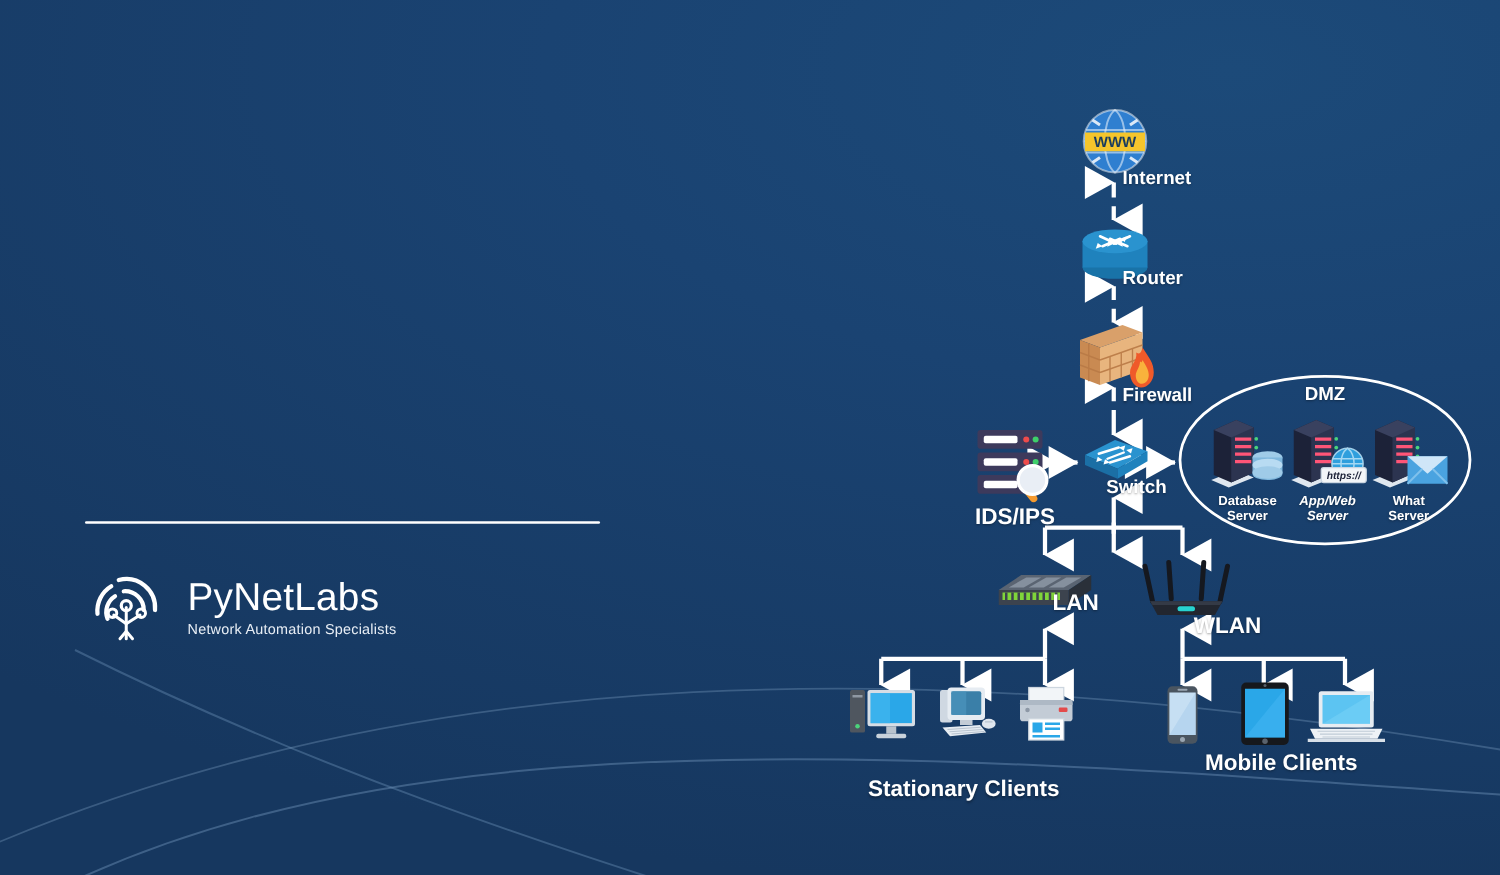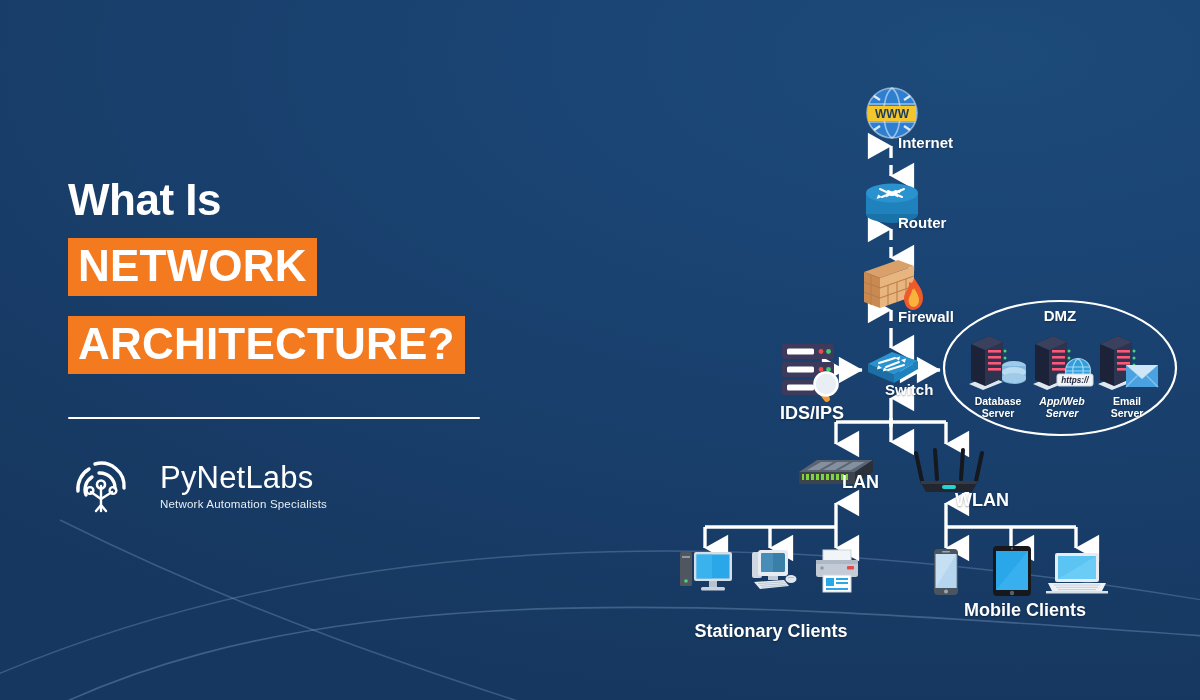--- a/index.html
+++ b/index.html
@@ -27,21 +27,21 @@
     font-size:44px;font-weight:bold;letter-spacing:0.2px;
     padding:6px 10px 8px 10px;line-height:1.0;margin:0 0 10px 0;
   }
   .hl-row{margin:0 0 10px 0;}
   .rule{
     position:absolute;left:68px;top:417px;width:412px;height:2px;
     background:#ffffff;border-radius:1px;
   }
 
   
-  .logo{position:absolute;left:70px;top:455px;display:flex;align-items:center;gap:28px;}
+  .logo{position:absolute;left:70px;top:455px;display:flex;align-items:center;gap:18px;}
   .logo-text{display:flex;flex-direction:column;line-height:1;}
   .logo-name{font-size:31px;color:#ffffff;font-weight:500;letter-spacing:.2px;}
   .logo-tag{font-size:11.5px;color:#e8eef5;margin-top:6px;letter-spacing:.2px;text-align:right;}
 
   
   .diagram{position:absolute;left:640px;top:0;width:560px;height:700px;}
   .node{position:absolute;}
   .lbl{
     position:absolute;color:#ffffff;font-weight:bold;white-space:nowrap;
     text-shadow:0 1px 2px rgba(0,0,0,.35);
@@ -56,29 +56,20 @@
 <body>
 
 <div id="stage">
 
   <svg class="bgcurves" width="1200" height="700" viewBox="0 0 1200 700">
     <path d="M -40 760 C 260 560 700 600 1260 640" fill="none" stroke="#6f93b8" stroke-opacity=".45" stroke-width="1.6"></path>
     <path d="M 60 520 C 300 640 520 700 700 760" fill="none" stroke="#6f93b8" stroke-opacity=".40" stroke-width="1.6"></path>
     <path d="M -60 700 C 320 520 760 520 1260 610" fill="none" stroke="#7fa0c2" stroke-opacity=".35" stroke-width="1.4"></path>
   </svg>
 
-  <div class="hero">
-    <div class="hero-line1">What Is</div>
-    <div class="hl-row">
-      <span class="hl">NETWORK</span>
-    </div>
-    <div class="hl-row">
-      <span class="hl">ARCHITECTURE?</span>
-    </div>
-  </div>
   <div class="rule"></div>
 
   <div class="logo">
     <svg width="62" height="62" viewBox="0 0 62 62">
       <g fill="none" stroke="#ffffff" stroke-width="3.4" stroke-linecap="round">
         <path d="M8 36 A23 23 0 0 1 19 14"></path>
         <path d="M25 9 A23 23 0 0 1 54 33"></path>
         <path d="M16 40 A15 15 0 0 1 22 22"></path>
         <path d="M29 18 A15 15 0 0 1 45 33"></path>
       </g>
@@ -340,21 +331,21 @@
           <circle cx="42" cy="31" r="1.5" fill="#4bd37b"></circle>
         </g>
         <g transform="translate(34,27)">
           <path d="M0 4 L32 4 L32 26 L0 26 Z" fill="#4aa3e0"></path>
           <path d="M0 4 L16 18 L32 4 Z" fill="#cfe6f8"></path>
           <path d="M0 26 L12 14 M32 26 L20 14" stroke="#7fc0ec" stroke-width="1.6" fill="none"></path>
         </g>
       </svg>
     </div>
     <div class="lbl lbl-11 ctr" style="left:487px;top:395px;">
-      <div>Email</div>
+      <div>What</div>
       <div>Server</div>
     </div>
 
     <div class="node" style="left:155px;top:452px;">
       <svg width="82" height="44" viewBox="0 0 82 44">
         <path d="M4 20 L22 8 L78 8 L60 20 Z" fill="#5a6472"></path>
         <path d="M4 20 L60 20 L60 32 L4 32 Z" fill="#3c434e"></path>
         <path d="M60 20 L78 8 L78 20 L60 32 Z" fill="#2a3039"></path>
         <g fill="#8d98a6" opacity=".85">
           <path d="M12 18 L26 10 L38 10 L24 18 Z"></path>

